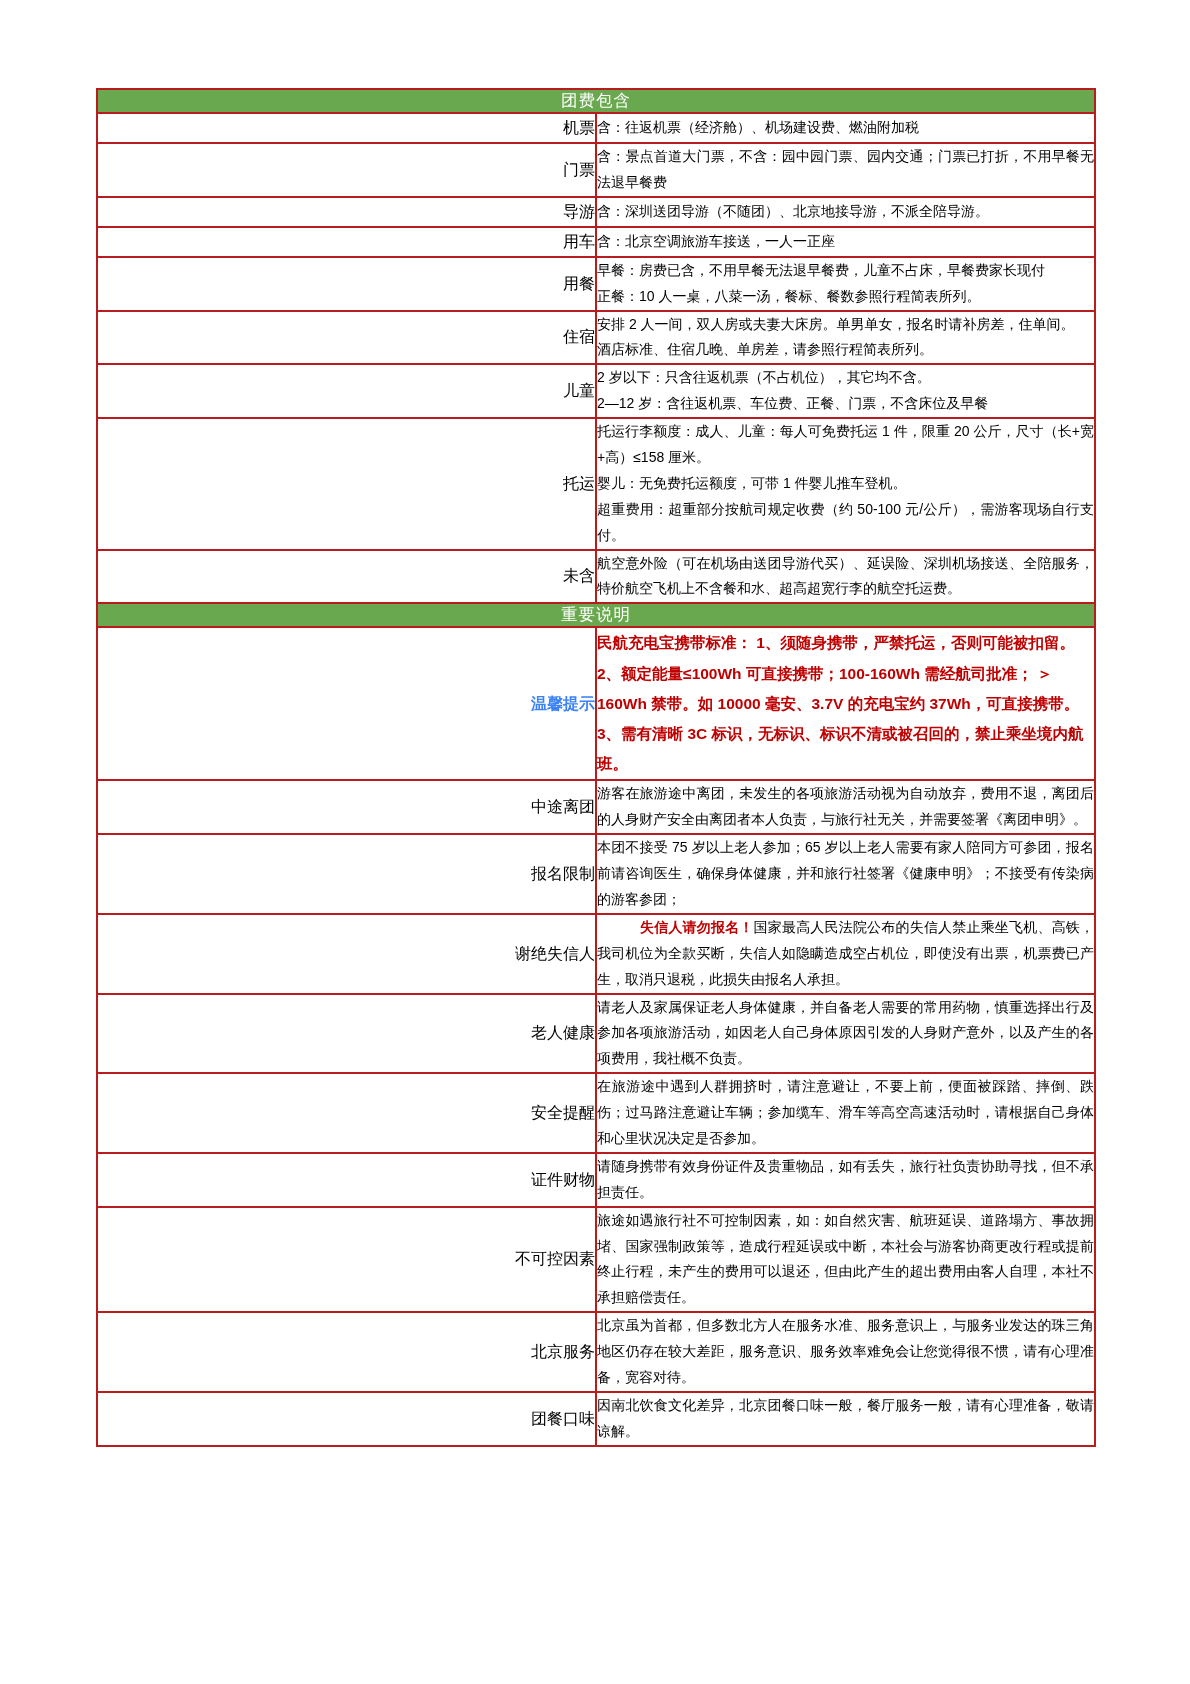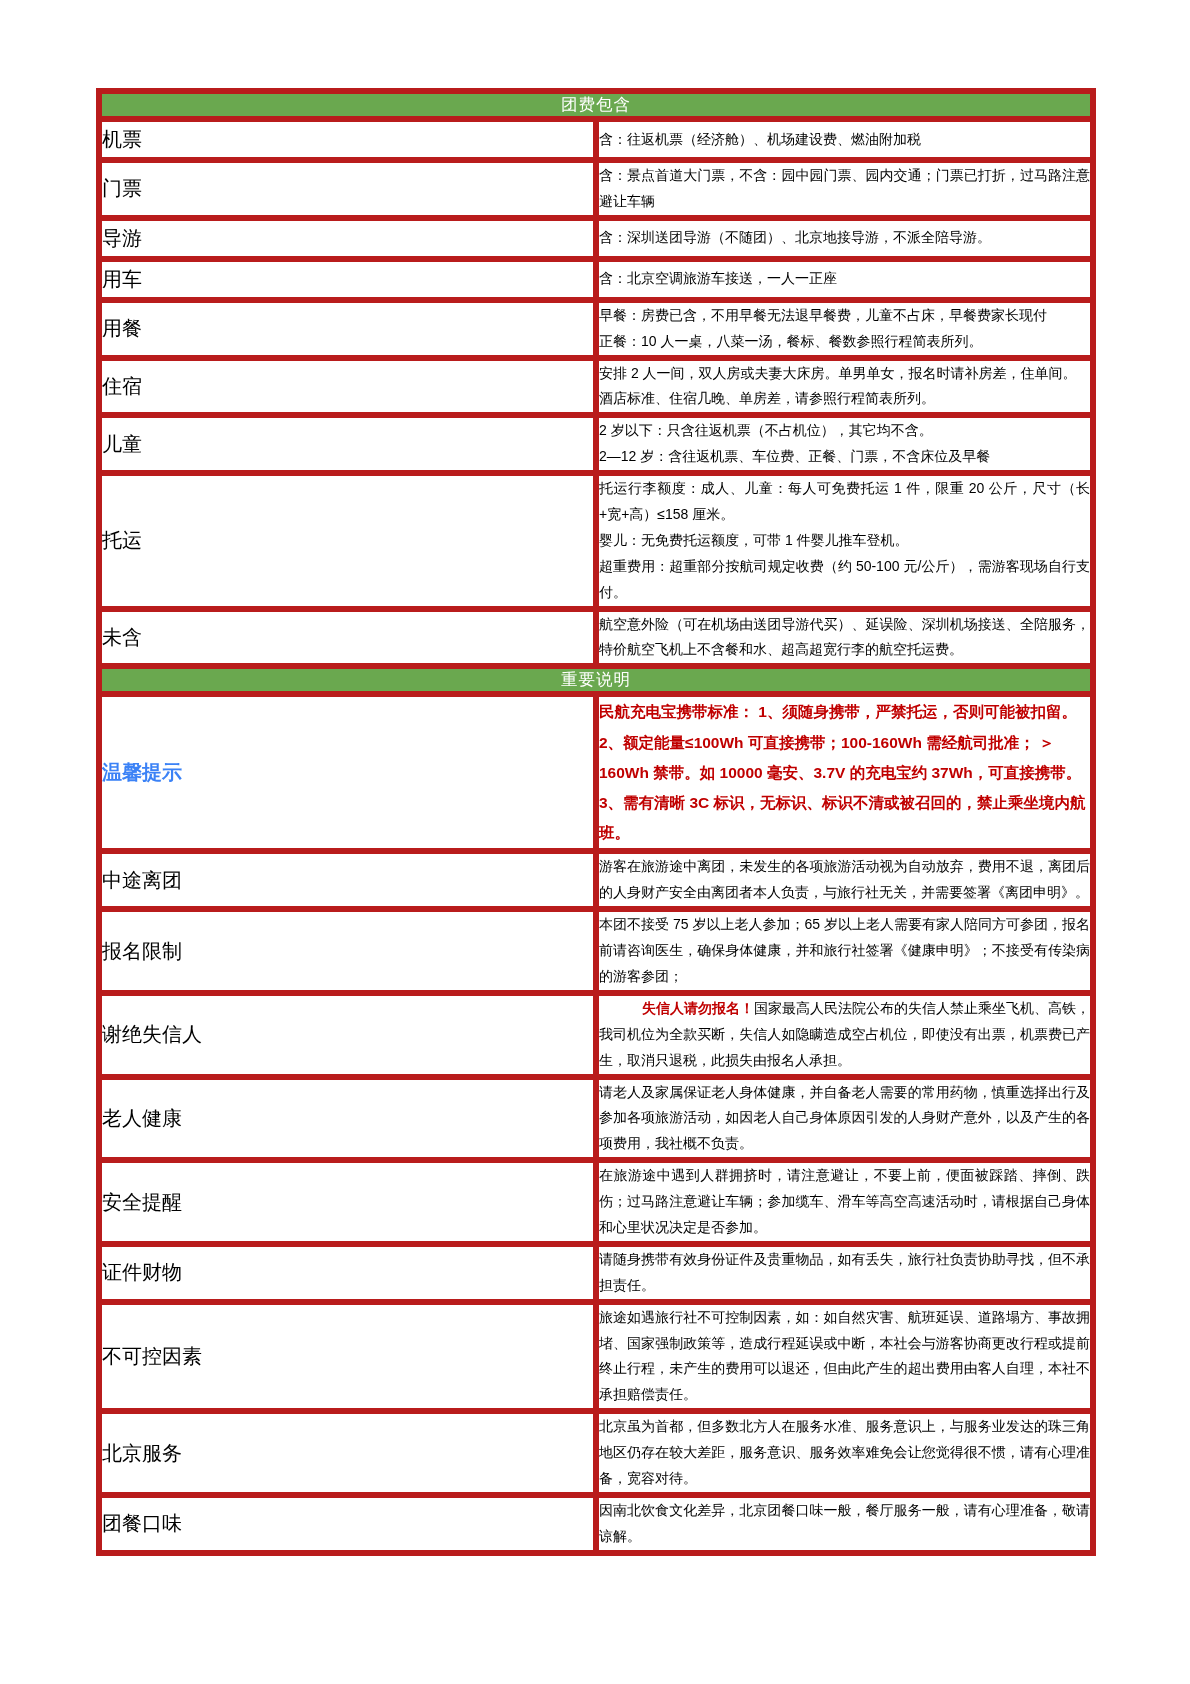--- a/index.html
+++ b/index.html
@@ -18,37 +18,37 @@
     width: 1190px;
     height: 1684px;
     padding: 88px 96px 0 96px;
   }
   table.doc {
     width: 1000px;
     border-collapse: collapse;
     table-layout: fixed;
   }
   table.doc td, table.doc th {
-    border: 6px solid #b91c1c;
+    border: 2px solid #b91c1c;
     vertical-align: middle;
     padding: 0;
   }
   .section-head {
     background: #6aa84f;
     color: #ffffff;
     text-align: center;
     font-size: 16.5px;
     font-weight: normal;
     letter-spacing: 1px;
     padding: 9px 4px;
   }
   td.label {
     width: 112px;
-    text-align: left;
-    font-size: 20px;
+    text-align: right;
+    font-size: 16px;
     padding: 10px 6px;
     line-height: 1.75;
   }
   td.content {
     font-size: 14px;
     padding: 10px 12px 10px 14px;
     line-height: 1.85;
     text-align: justify;
   }
   td.content .line {
@@ -86,21 +86,21 @@
       <tr>
         <td class="label">机票</td>
         <td class="content">
           <span class="line">含：往返机票（经济舱）、机场建设费、燃油附加税</span>
         </td>
       </tr>
 
       <tr>
         <td class="label">门票</td>
         <td class="content">
-          <span class="line">含：景点首道大门票，不含：园中园门票、园内交通；门票已打折，过马路注意避让车辆</span>
+          <span class="line">含：景点首道大门票，不含：园中园门票、园内交通；门票已打折，不用早餐无法退早餐费</span>
         </td>
       </tr>
 
       <tr>
         <td class="label">导游</td>
         <td class="content">
           <span class="line">含：深圳送团导游（不随团）、北京地接导游，不派全陪导游。</span>
         </td>
       </tr>
 

